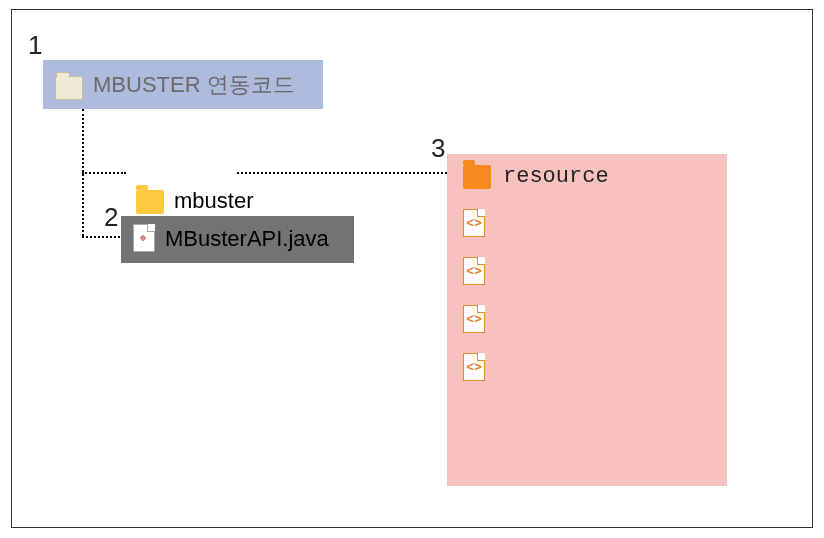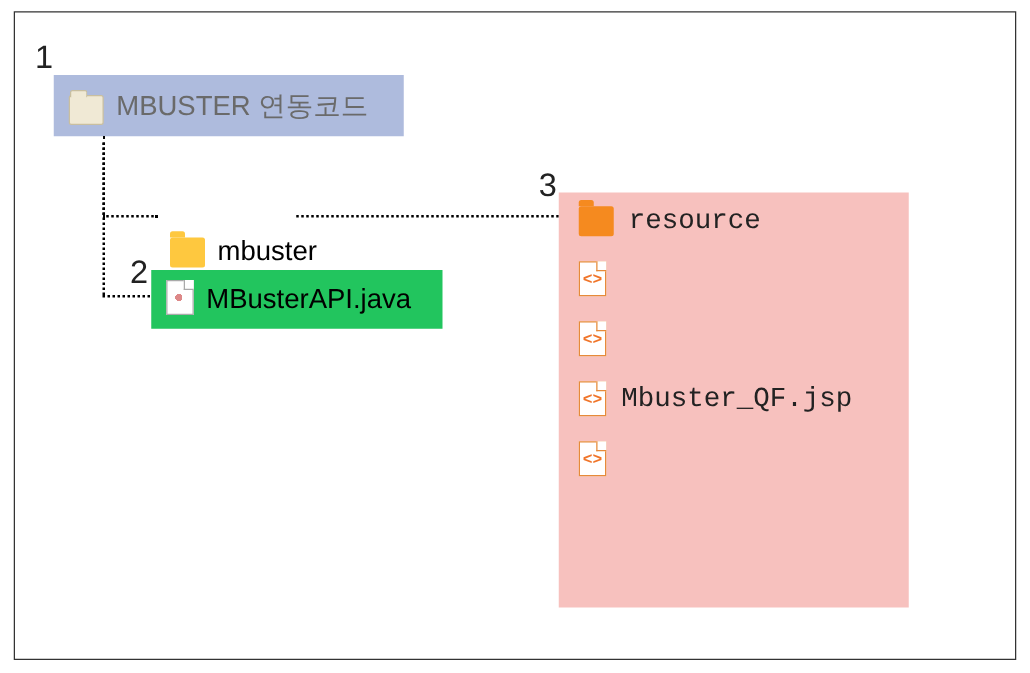--- a/index.html
+++ b/index.html
@@ -34,21 +34,21 @@
       height: 49px;
       background: #aebbdd;
     }
     .root-box .node { position: relative; padding: 10px 12px; color: #6a6a6a; }
     .green-box {
       position: absolute;
       left: 109px;
       top: 206px;
       width: 233px;
       height: 47px;
-      background: #22c55e;
+      background: #737373;
     }
     .pink-box {
       position: absolute;
       left: 435px;
       top: 144px;
       width: 280px;
       height: 332px;
       background: #f7c1be;
     }
     .num {
@@ -208,21 +208,20 @@
     </div>
     <div class="pink-item">
       <span class="file-jsp">
           <span>&lt;&gt;</span>
         </span>
     </div>
     <div class="pink-item">
       <span class="file-jsp">
           <span>&lt;&gt;</span>
         </span>
-      <span>Mbuster_QF.jsp</span>
     </div>
     <div class="pink-item">
       <span class="file-jsp">
           <span>&lt;&gt;</span>
         </span>
     </div>
   </div>
 
 </div>
 

